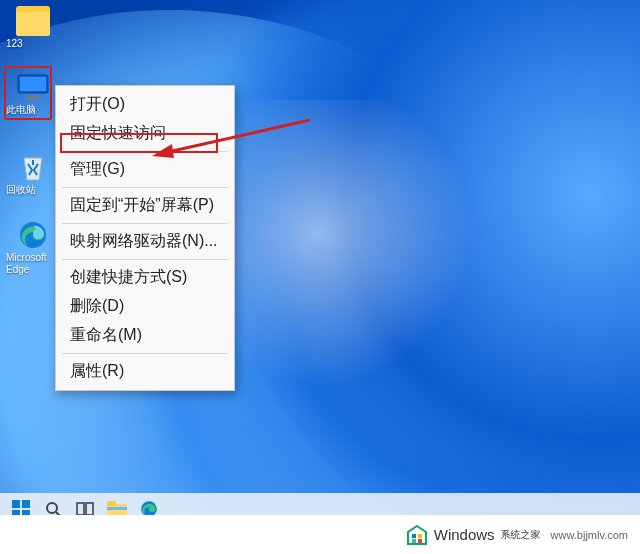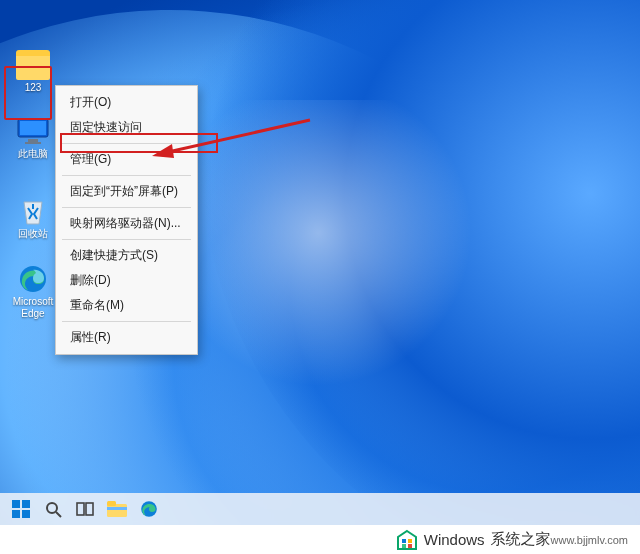--- a/index.html
+++ b/index.html
@@ -36,48 +36,46 @@
     width: 55%; height: 60%;
     background: radial-gradient(circle at 45% 40%, rgba(255,255,255,0.55) 0%, rgba(255,255,255,0) 55%);
     pointer-events: none;
   }
 
   
   .desktop { position: absolute; inset: 0; }
   .dicon {
     position: absolute;
     width: 54px;
-    text-align: center;
     color: #fff;
     font-size: 10px;
     line-height: 12px;
     text-shadow: 0 1px 2px rgba(0,0,0,0.6);
-    margin-top: 44px;
   }
   .dicon .g { width: 34px; height: 30px; margin: 0 auto 2px; display:flex; align-items:center; justify-content:center; }
   .folder .g { background: #ffd968; border-radius: 3px 3px 2px 2px; border-top: 6px solid #ffcc3f; }
   .pc .g svg, .recycle .g svg, .edge .g svg, .qq .g svg { display:block; }
   .hl {
     position: absolute;
     border: 2px solid #d22020;
     border-radius: 2px;
     pointer-events: none;
   }
 
   
   .ctx {
     position: absolute;
     left: 55px;
     top: 85px;
-    width: 143px;
+    width: 180px;
     background: #f8f8f8;
     border: 1px solid #c9c9c9;
     box-shadow: 2px 4px 10px rgba(0,0,0,0.3);
     padding: 4px 0;
-    font-size: 12px;
+    font-size: 16px;
     color: #222;
     user-select: none;
   }
   .ctx .item {
     padding: 4px 14px;
     white-space: nowrap;
   }
   .ctx .sep {
     height: 1px;
     background: #d6d6d6;
@@ -106,32 +104,33 @@
     align-items: center;
     gap: 10px;
     padding-left: 10px;
   }
   .tbitem { width: 22px; height: 22px; display:flex; align-items:center; justify-content:center; }
 
   
   .wm {
     position: absolute;
     left: 0; right: 0; bottom: 0;
-    height: 29px;
+    height: 39px;
     background: #fff;
     display: flex;
     align-items: center;
     justify-content: flex-end;
+    gap: 10px;
     padding-right: 12px;
     font-size: 12px;
     color: #444;
   }
   .wm .brand { display:flex; align-items:center; gap:6px; }
   .wm .brandtxt { font-size: 15px; color:#333; }
-  .wm .brandsub { font-size: 15px; color:#333; }
+  .wm .brandsub { font-size: 10px; color:#333; }
   .wm .url { font-size: 11px; color:#666; }
 </style>
 </head>
 <body>
 
 <div class="wallpaper">
   <div class="ribbon r1"></div>
   <div class="ribbon r2"></div>
   <div class="ribbon r3"></div>
   <div class="ribbon r4"></div>

